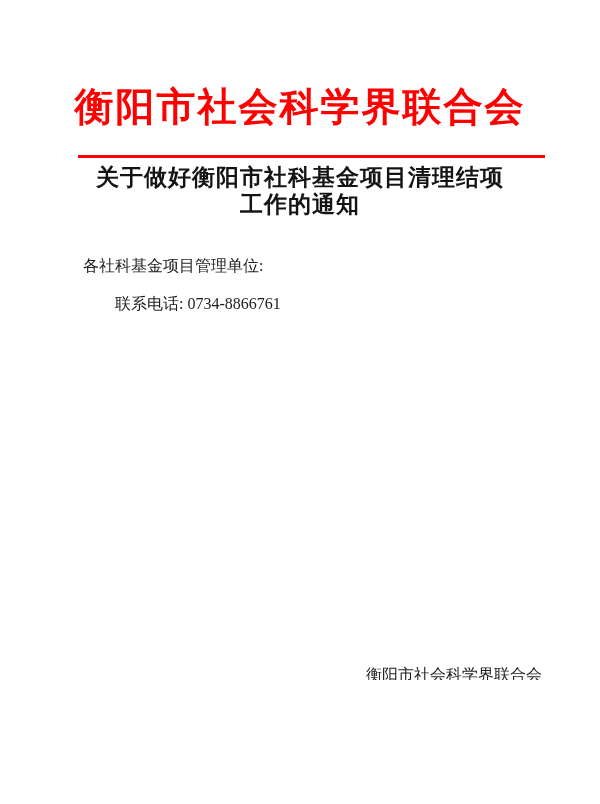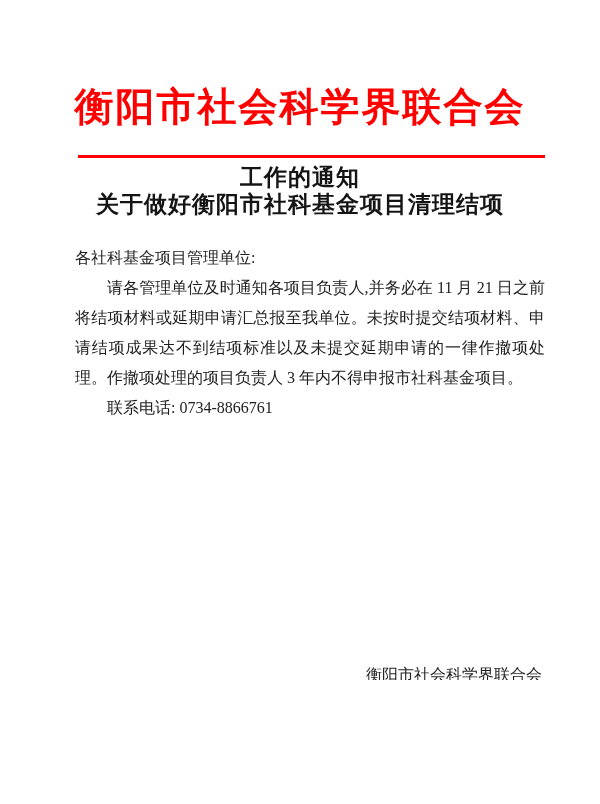--- a/index.html
+++ b/index.html
@@ -52,21 +52,21 @@
     position: absolute;
     top: 243px;
     left: 75px;
     width: 470px;
     color: #1d1d1d;
     font-size: 16px;
     line-height: 30px;
     text-align: justify;
   }
   .doc-body p {
-    margin: 0;
+    margin: 8px;
   }
   .doc-body p.indent {
     text-indent: 2em;
   }
   .signature-block {
     position: absolute;
     top: 660px;
     right: 58px;
     text-align: center;
     color: #1d1d1d;
@@ -77,27 +77,26 @@
 </head>
 <body>
 
 <div class="page">
 
   <h1 class="org-title" style="color: rgb(254, 0, 0);">衡阳市社会科学界联合会</h1>
 
   <div class="red-divider" style="background: rgb(254, 0, 0);"></div>
 
   <div class="doc-title">
+    <div>关于做好衡阳市社科基金项目清理结项</div>
     <div>工作的通知</div>
-    <div>关于做好衡阳市社科基金项目清理结项</div>
   </div>
 
   <div class="doc-body">
     <p>各社科基金项目管理单位:</p>
-    <p class="indent">请各管理单位及时通知各项目负责人,并务必在 11 月 21 日之前将结项材料或延期申请汇总报至我单位。未按时提交结项材料、申请结项成果达不到结项标准以及未提交延期申请的一律作撤项处理。作撤项处理的项目负责人 3 年内不得申报市社科基金项目。</p>
     <p class="indent">联系电话: 0734-8866761</p>
   </div>
 
   <div class="signature-block">
     <div>衡阳市社会科学界联合会</div>
     <div>2025 年 10 月 11 日</div>
   </div>
 
 </div>
 

